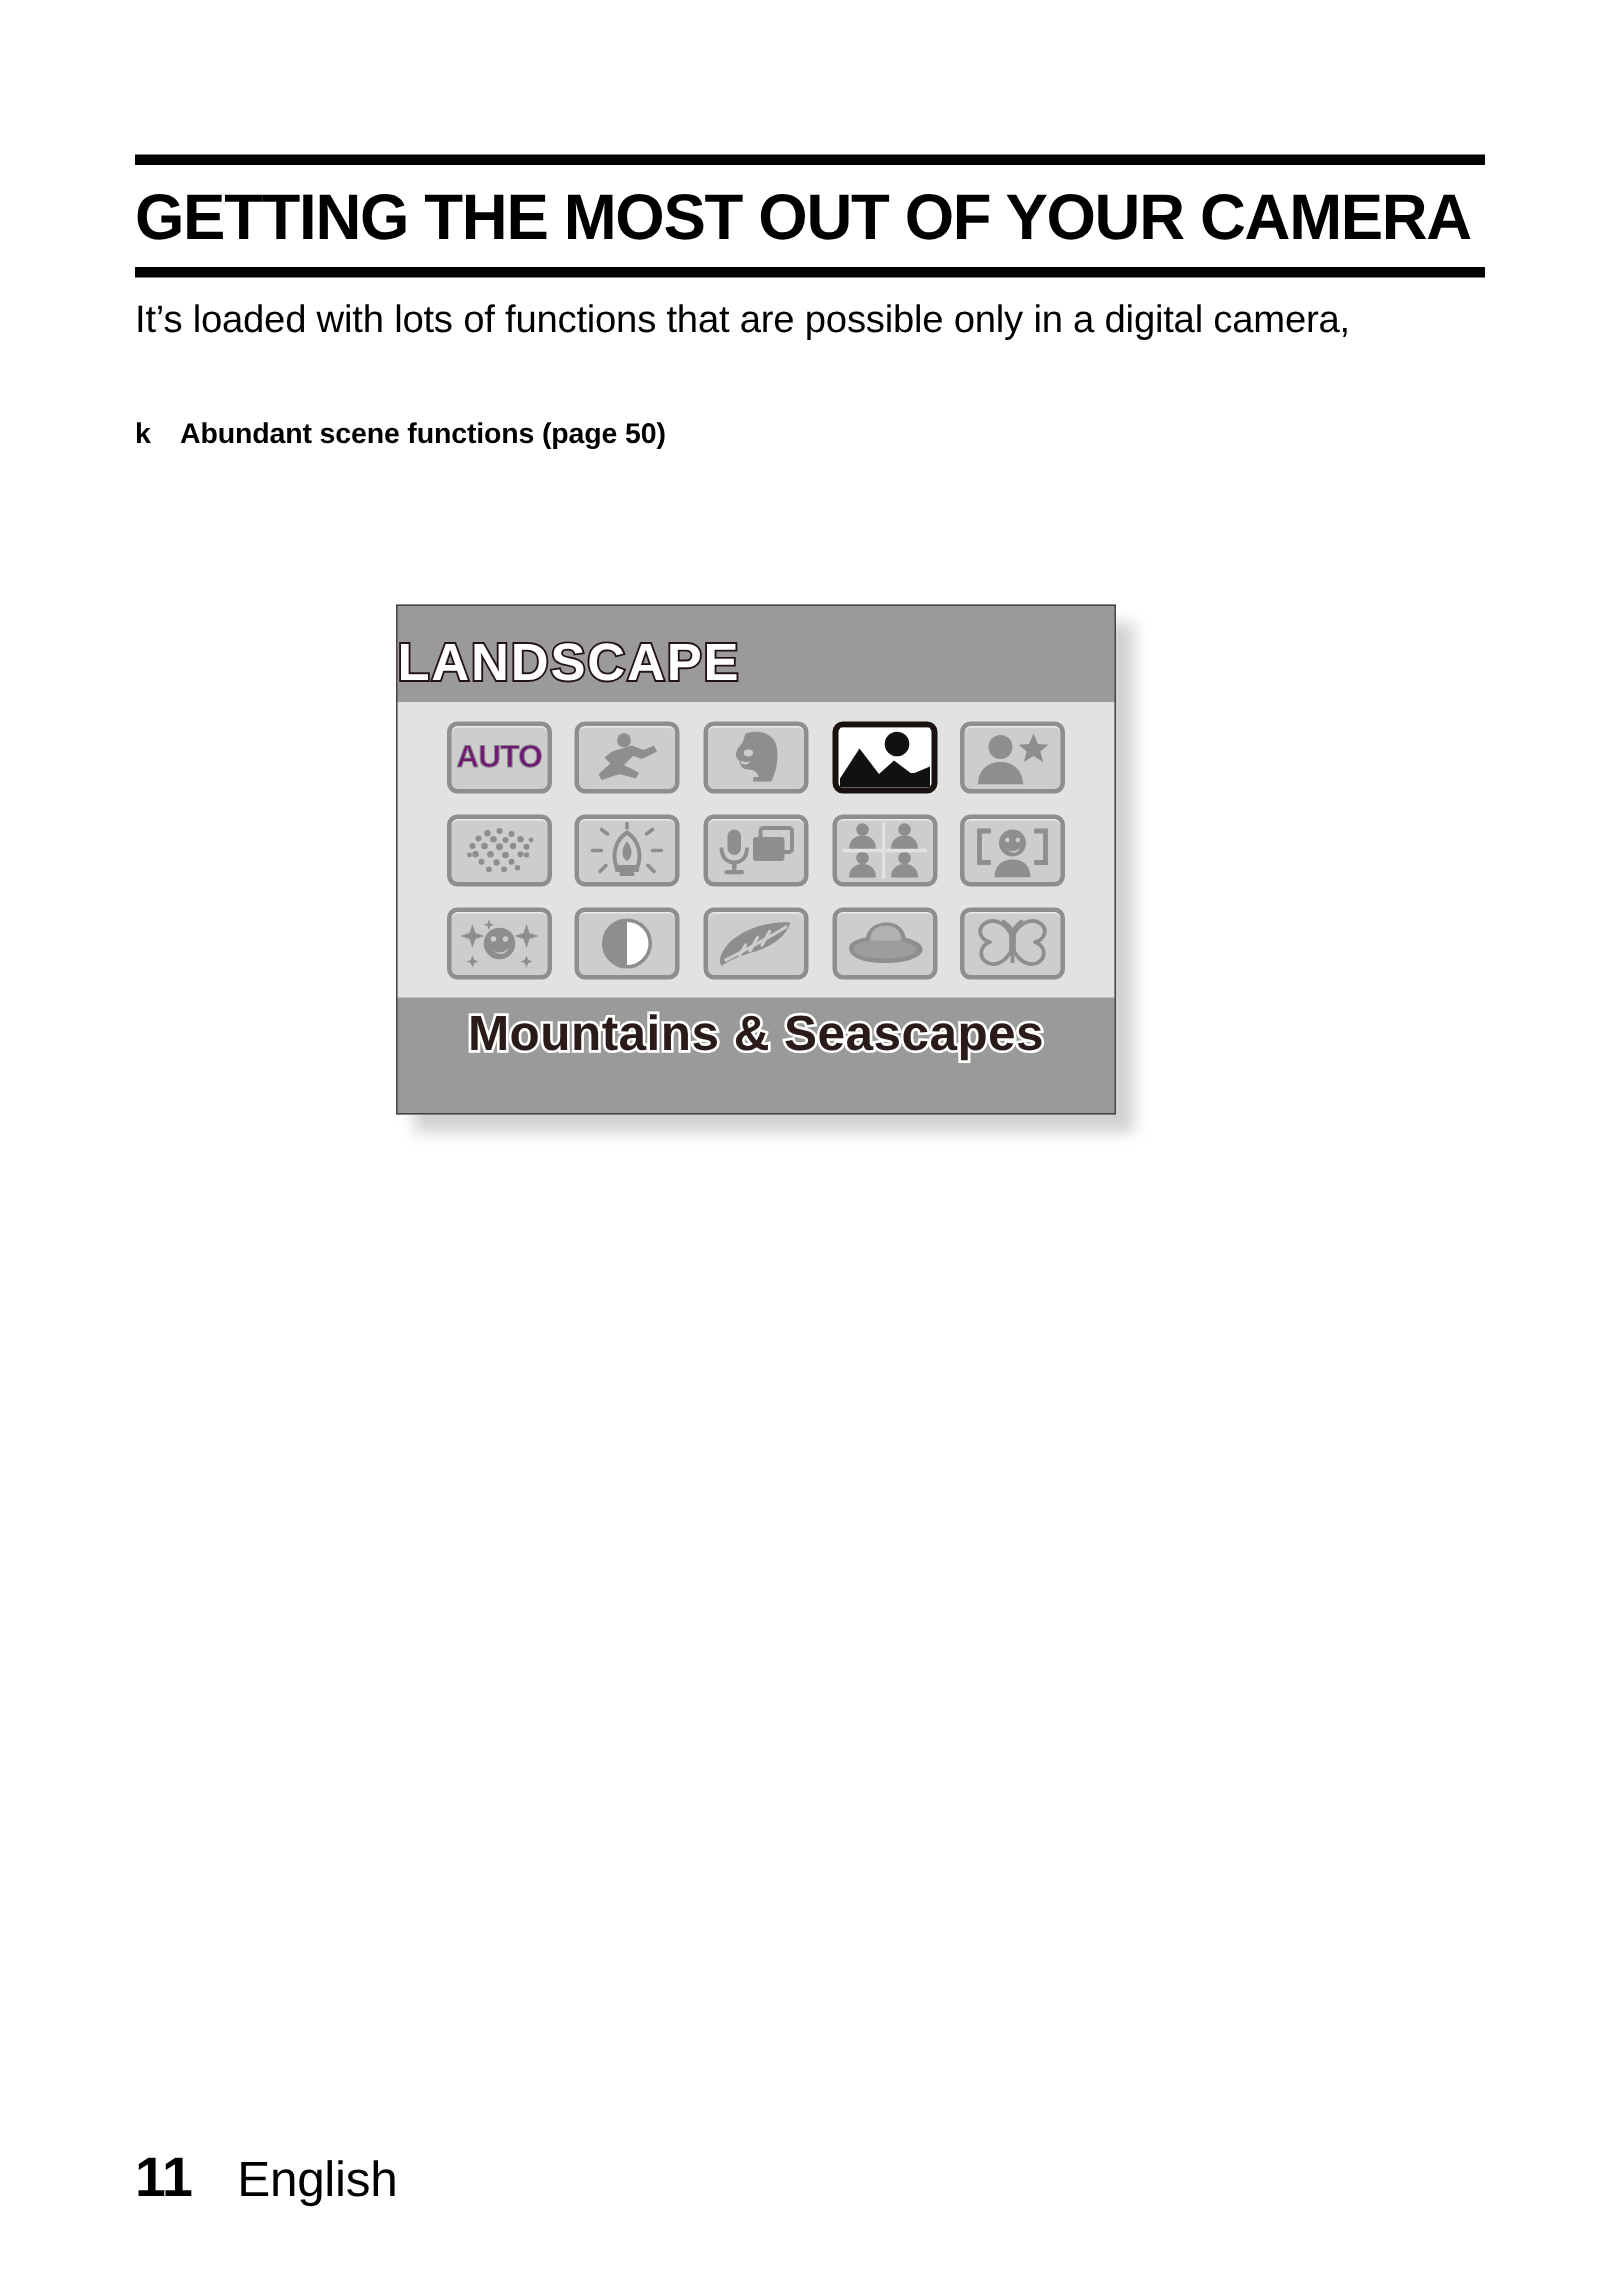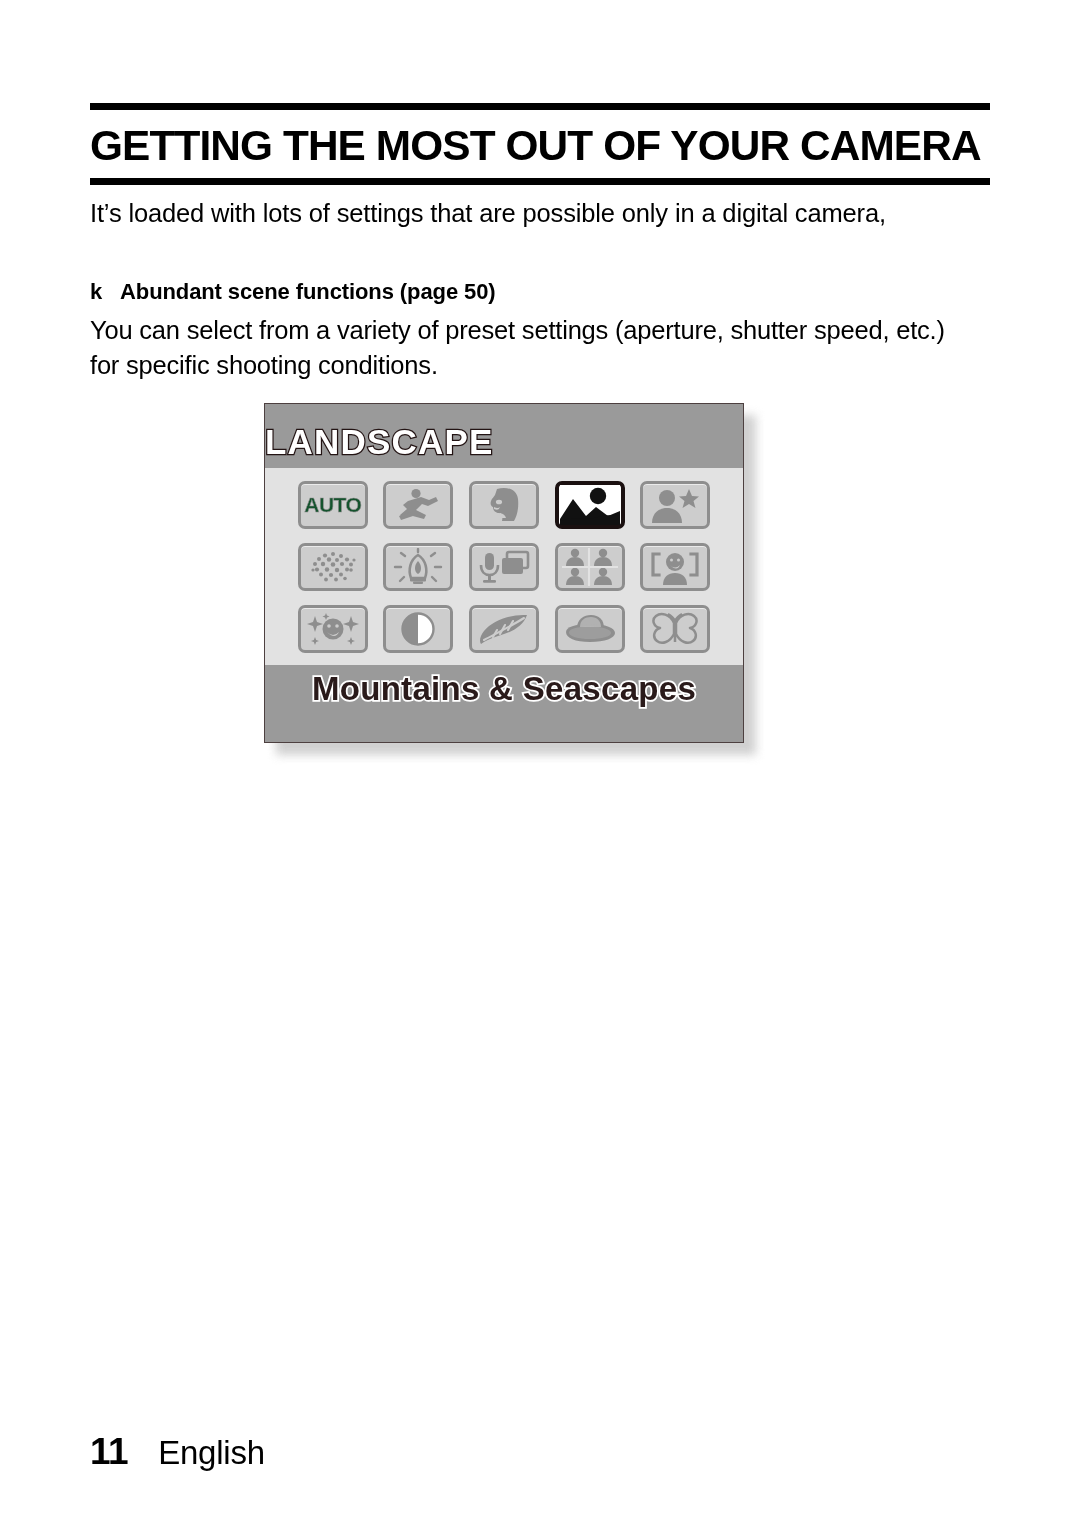--- a/index.html
+++ b/index.html
@@ -59,21 +59,21 @@
     font-size: 25.5px;
     line-height: 35px;
     letter-spacing: -0.15px;
   }
   .intro p { margin: 0; }
 
   .subhead {
     position: absolute;
     left: 90px;
     top: 279px;
-    font-size: 22px;
+    font-size: 19px;
     font-weight: bold;
     letter-spacing: -0.1px;
     white-space: nowrap;
   }
   .subhead .bullet-k {
     display: inline-block;
     min-width: 30px;
   }
 
   .subbody {
@@ -176,21 +176,21 @@
   .tile.selected {
     background: #ffffff;
     border-color: #1a1010;
     border-width: 4px;
   }
   .tile svg { display: block; }
 
   .auto-text {
     font-size: 21px;
     font-weight: bold;
-    color: #14532d;
+    color: #701a75;
     letter-spacing: -0.5px;
     -webkit-text-stroke: 0.6px #8e8e8e;
   }
 
   .lcd-caption {
     position: absolute;
     left: 0;
     top: 266px;
     width: 100%;
     text-align: center;
@@ -228,31 +228,27 @@
 
 <div class="page">
 
   <div class="title-block">
     <div class="rule-top"></div>
     <div class="page-title">GETTING THE MOST OUT OF YOUR CAMERA</div>
     <div class="rule-bottom"></div>
   </div>
 
   <div class="intro">
-    <p>It’s loaded with lots of settings that are possible only in a digital camera,</p>
+    <p>It’s loaded with lots of functions that are possible only in a digital camera,</p>
   </div>
 
   <div class="subhead">
     <span class="bullet-k">k</span><span>Abundant scene functions (page 50)</span>
   </div>
 
-  <div class="subbody">
-    <p>You can select from a variety of preset settings (aperture, shutter speed, etc.)</p>
-    <p>for specific shooting conditions.</p>
-  </div>
 
   <div class="figure">
     <div class="lcd-shadow"></div>
     <div class="lcd">
 
       <div class="lcd-title">LANDSCAPE</div>
 
       <div class="lcd-grid-band"></div>
 
       <div class="lcd-grid">

